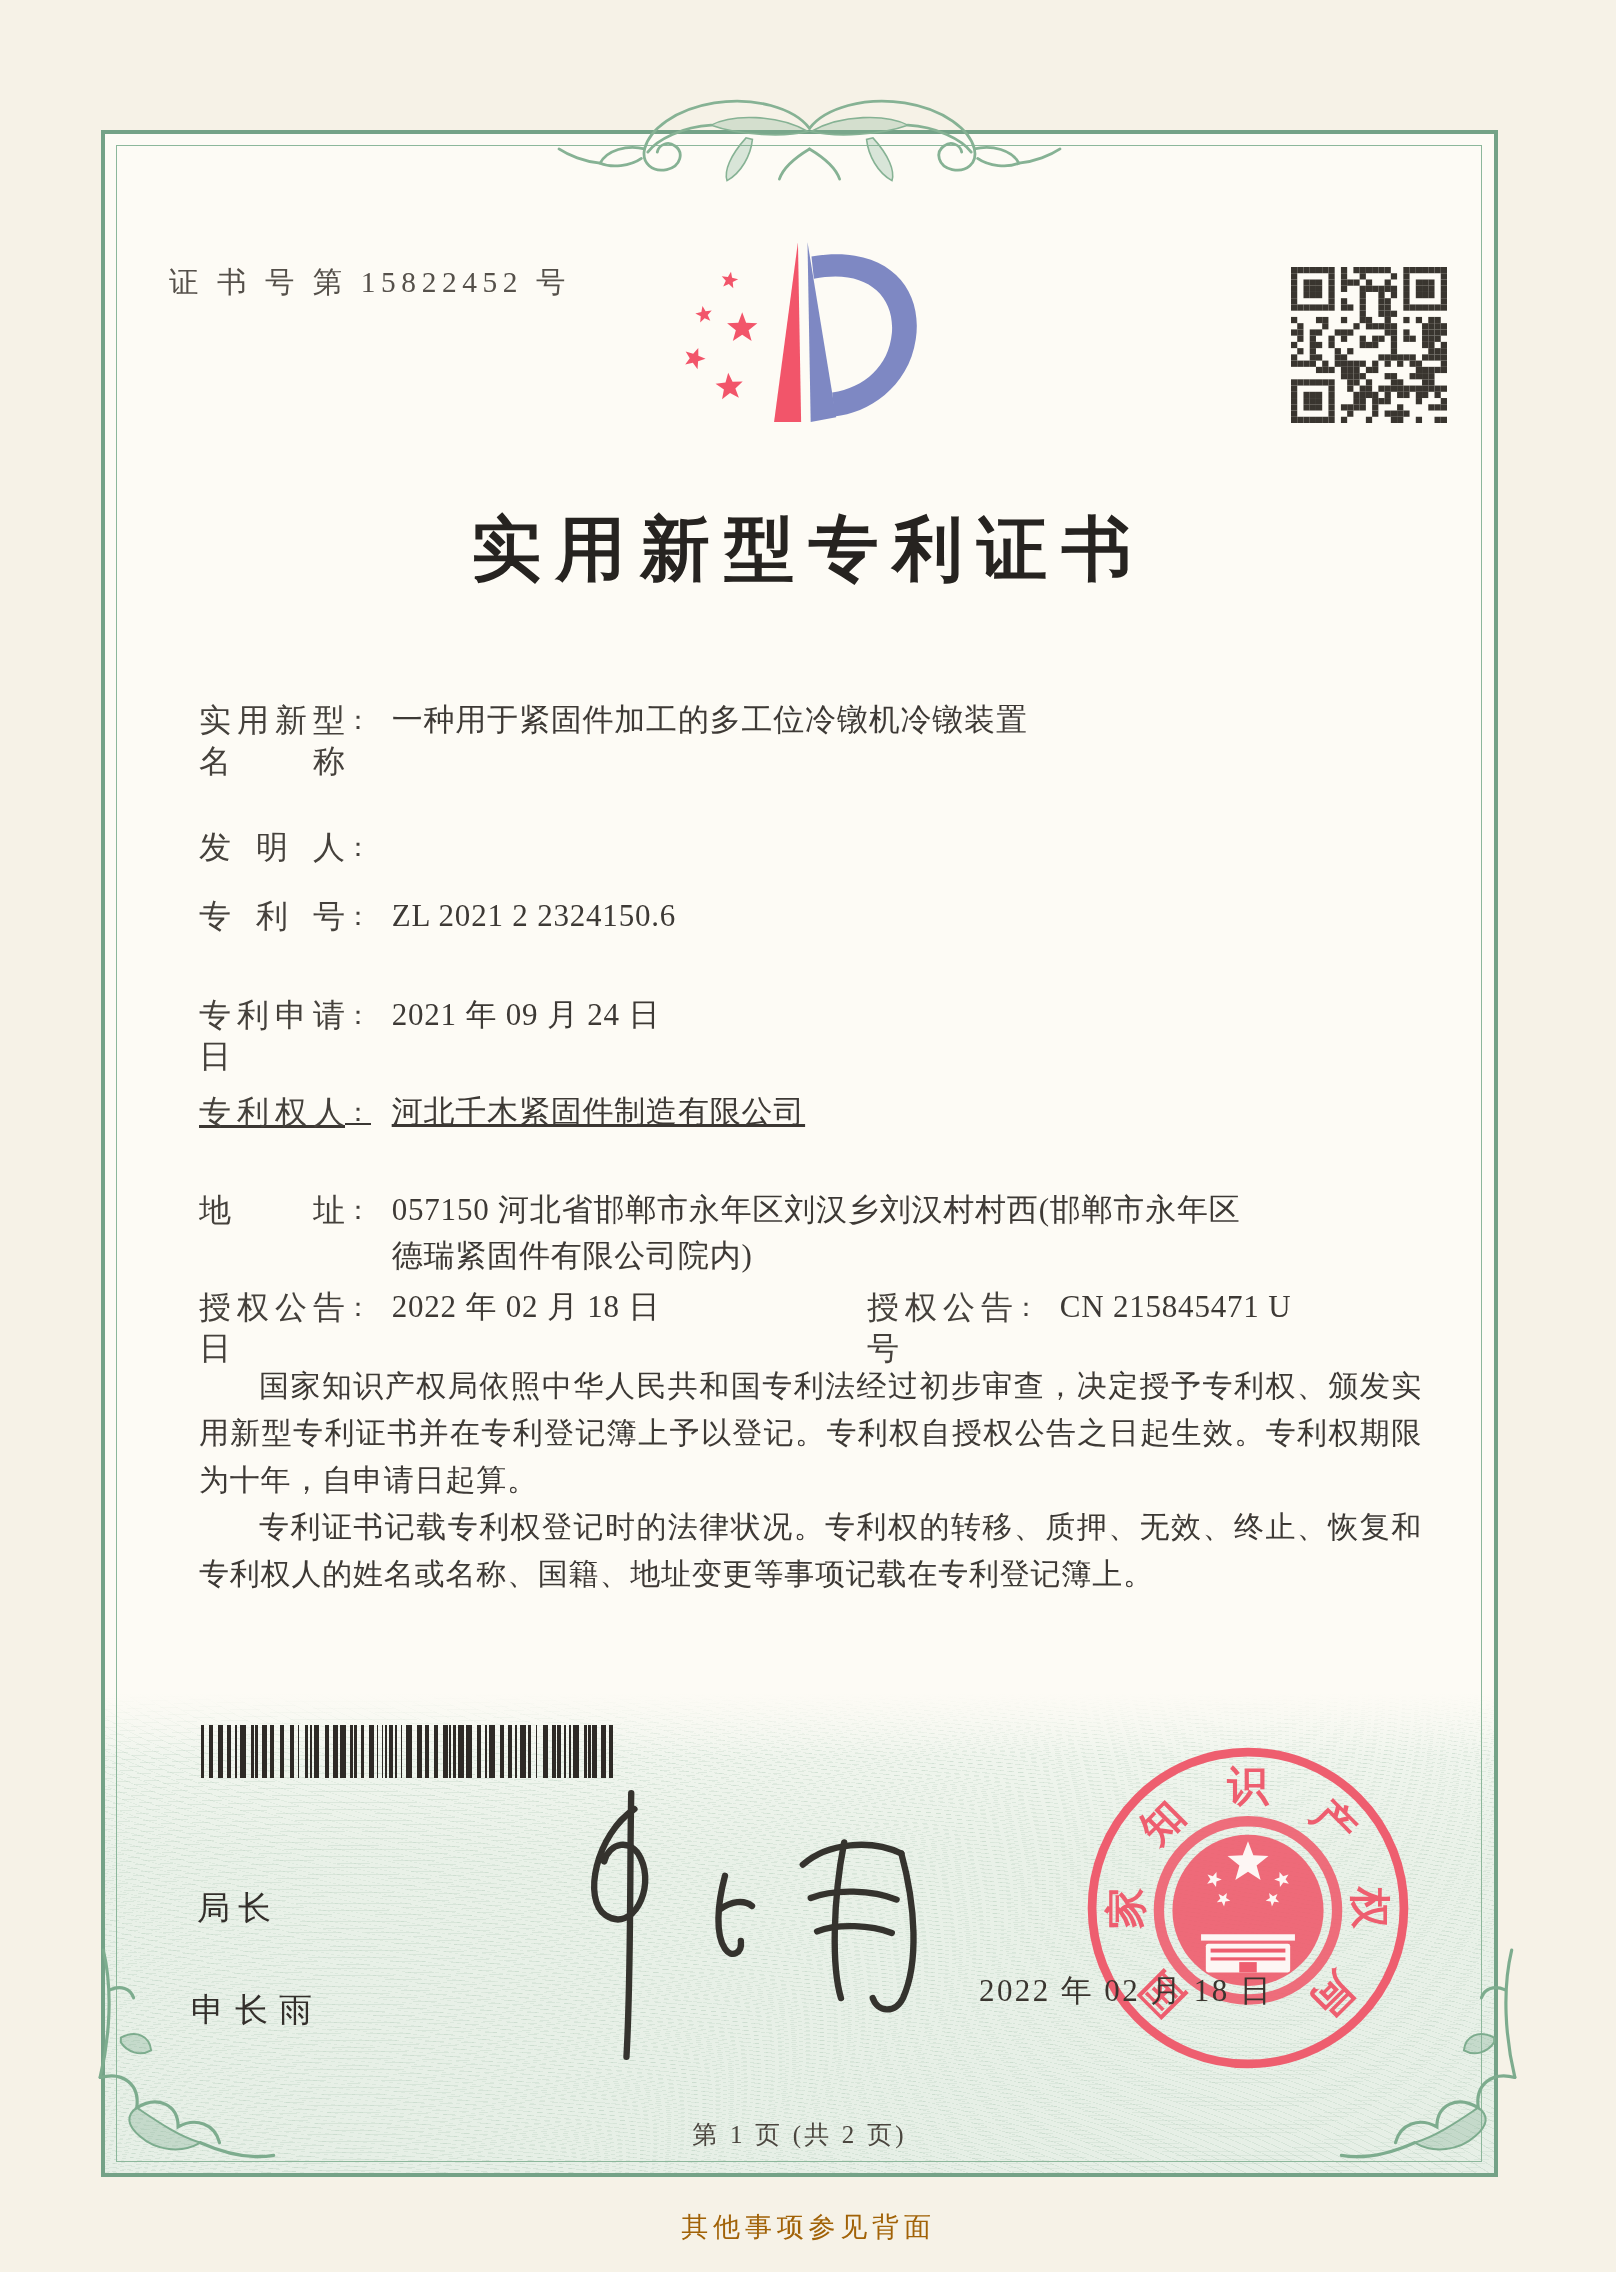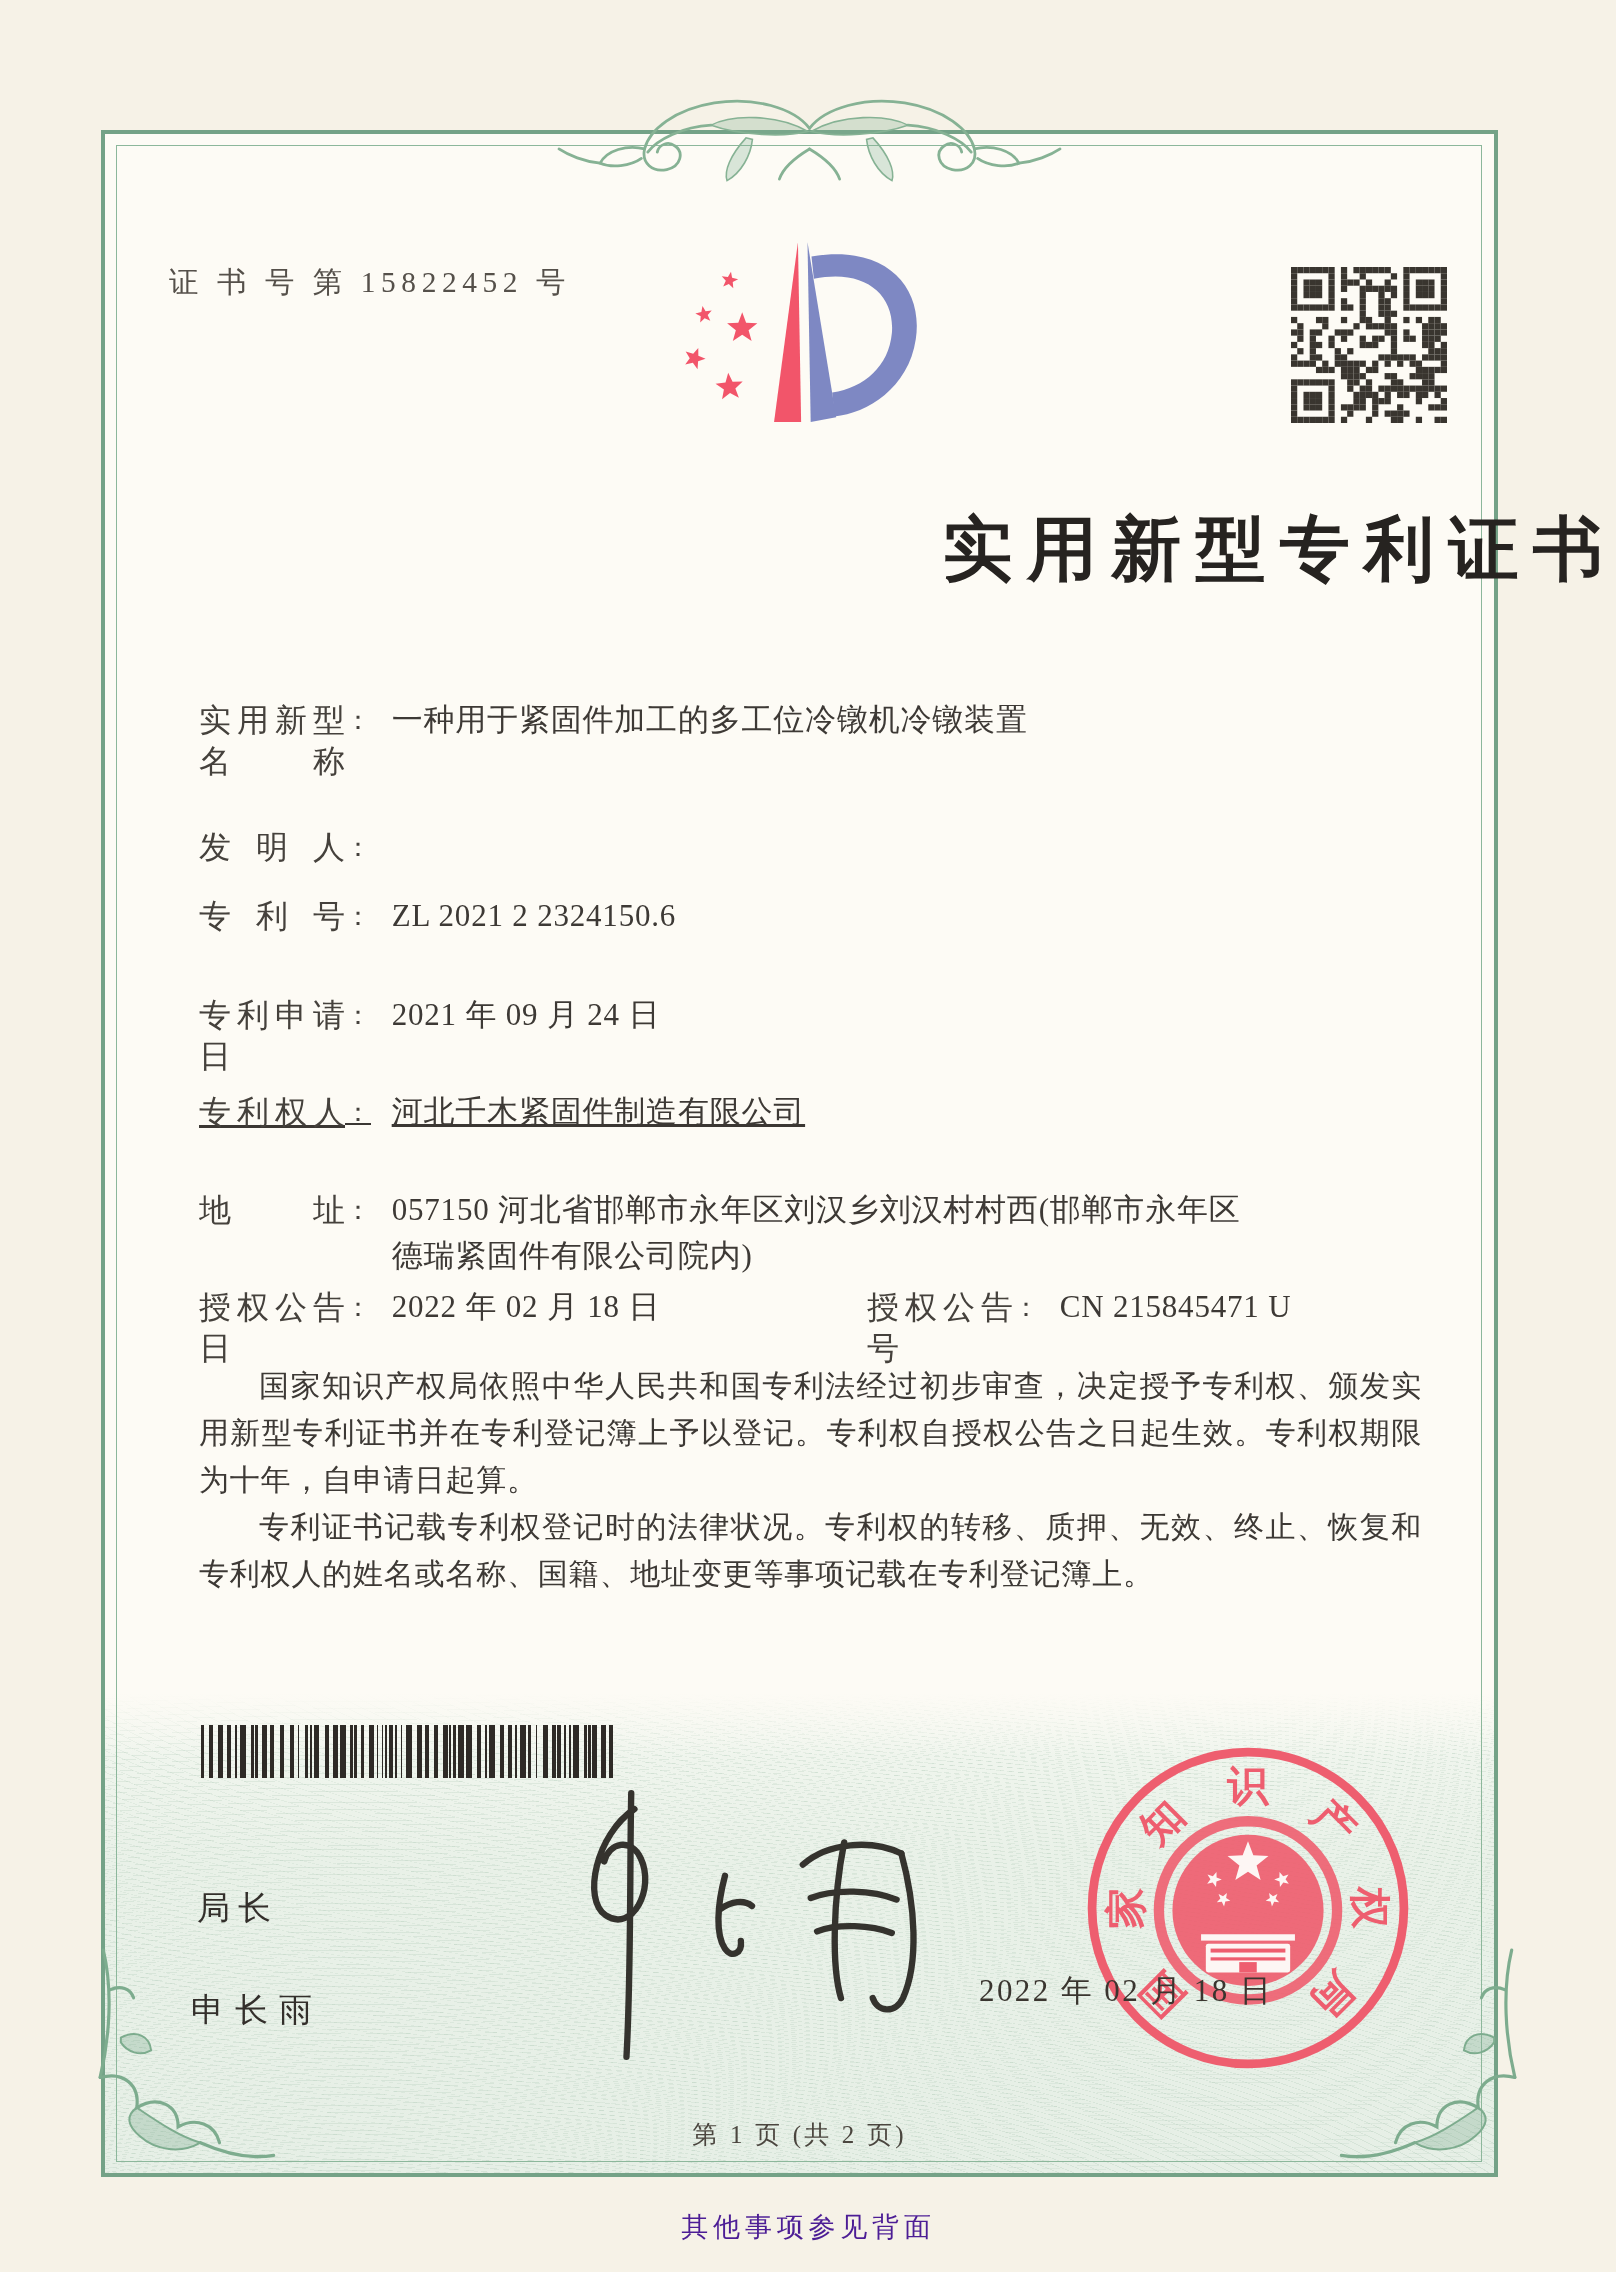--- a/index.html
+++ b/index.html
@@ -43,21 +43,21 @@
   }
   .frame-inner{
     position:absolute;left:116px;top:145px;width:1366px;height:2017px;
     border:1.6px solid var(--frame-light);pointer-events:none;
   }
   .abs{position:absolute;}
   .cert-no{
     left:169px;top:263px;font-size:29.4px;letter-spacing:5.6px;color:#55504a;
   }
   .doc-title{
-    left:0;top:503px;width:1617px;text-align:right;
+    left:0;top:503px;width:1617px;text-align:center;
     font-size:70px;font-weight:600;color:#262320;letter-spacing:14.3px;
   }
   .field-row{left:199px;display:flex;align-items:flex-start;color:var(--text-dark);}
   .flabel{
     display:inline-block;width:146px;flex:0 0 146px;font-size:32px;line-height:41px;
     text-align:justify;text-align-last:justify;color:#45413c;
   }
   .fcolon{font-size:26px;line-height:41px;color:#45413c;margin-right:20.7px;}
   .fvalue{font-size:31px;line-height:46px;letter-spacing:0.8px;color:#3d3935;margin-top:-3.2px;}
   .r0{top:700px;}
@@ -82,21 +82,21 @@
   .signer-name{left:191px;top:1988px;font-size:33px;color:#332f2b;letter-spacing:11px;}
   .signature{left:469px;top:1782px;}
   .seal{left:1069px;top:1729px;}
   .seal-date{
     left:979px;top:1970px;font-size:31px;color:#3a352f;letter-spacing:2.4px;z-index:5;
   }
   .page-info{
     left:0;top:2118px;width:1599px;text-align:center;font-size:25px;color:#4b463f;letter-spacing:3.2px;
   }
   .back-note{
-    left:0;top:2209px;width:1617px;text-align:center;font-size:27px;color:#4c1d95;letter-spacing:4.8px;
+    left:0;top:2209px;width:1617px;text-align:center;font-size:27px;color:#a16207;letter-spacing:4.8px;
   }
   .ornament{pointer-events:none;}
   .qr{left:1291px;top:267px;}
   .logo{left:680px;top:231px;}
 </style>
 </head>
 <body>
 
 <div class="page">
 

